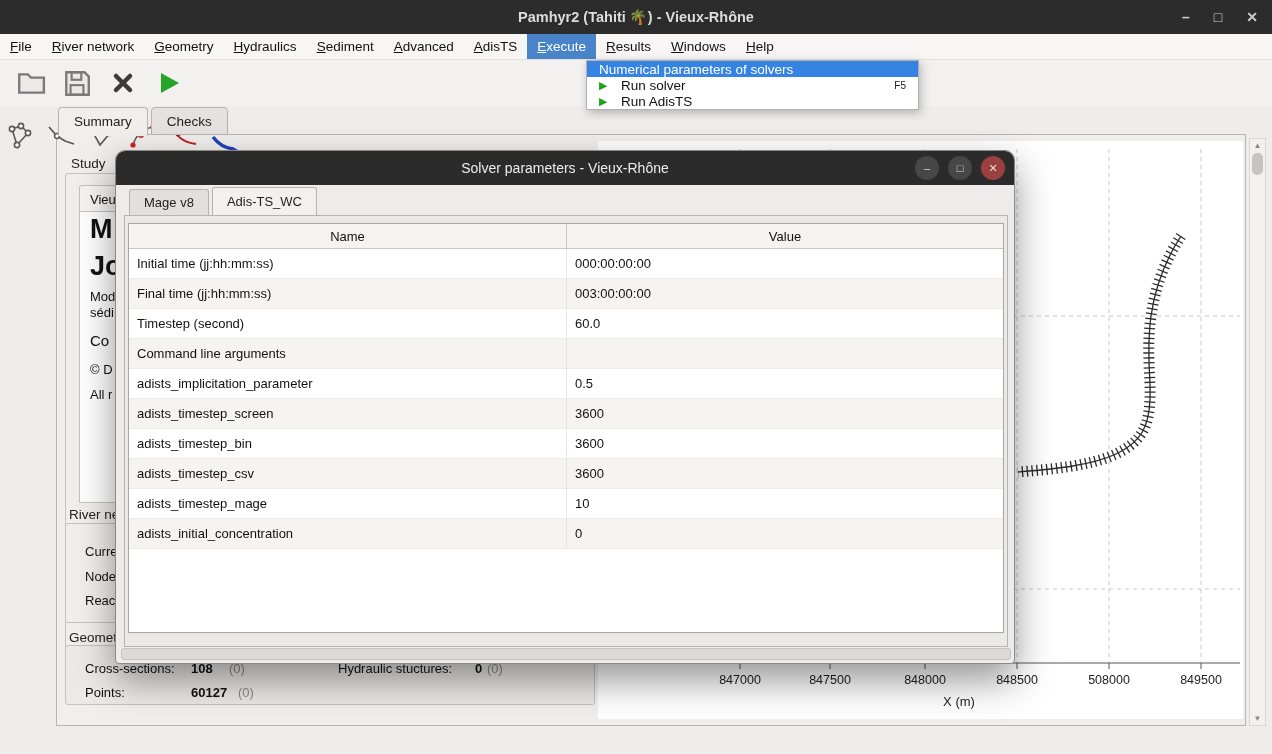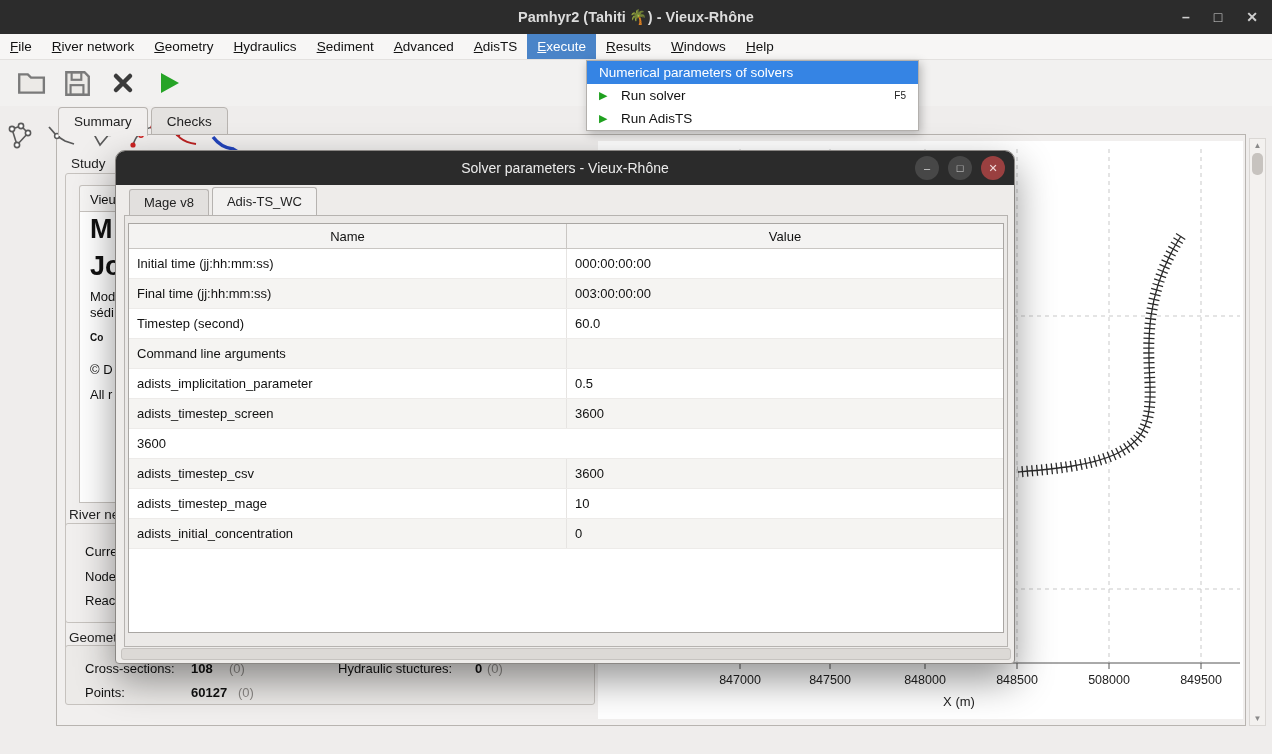--- a/index.html
+++ b/index.html
@@ -36,39 +36,39 @@
 
   
   .abs{position:absolute}
   .grp-label{font-size:13.5px;color:#222}
   .grp-box{border:1px solid #c6c2be;border-radius:3px}
   .inner-tab{background:#f6f5f4;border:1px solid #c6c2be;border-bottom:none;border-radius:3px 3px 0 0;
     height:27px;display:flex;align-items:center;padding:0 10px;white-space:nowrap;overflow:hidden;font-size:13px}
   .doc-box{background:#fff;border:1px solid #c6c2be}
   .doc-h{font-weight:700;font-size:27px;white-space:nowrap}
   .doc-t{font-size:13px;white-space:nowrap}
-  .doc-b{font-size:10px;font-weight:700;white-space:nowrap}
+  .doc-b{font-size:15px;font-weight:400;white-space:nowrap}
   .stat-label{font-size:13px;white-space:nowrap}
   .stat-val{font-size:13px;font-weight:700;white-space:nowrap}
   .stat-extra{font-size:13px;color:#8d8a87;white-space:nowrap}
 
   
   .plot{position:absolute;left:541px;top:6px;width:645px;height:578px;background:#fff}
   .tick-label{position:absolute;transform:translateX(-50%);font-size:12.5px;color:#222;top:532px}
   .xlabel{position:absolute;left:361px;top:553px;transform:translateX(-50%);font-size:13px;color:#222}
 
   
   .vscroll{position:absolute;left:1249px;top:138px;width:17px;height:588px;background:#f3f1ef;border:1px solid #dad7d4;z-index:2}
   .vscroll .arr{position:absolute;left:0;width:15px;text-align:center;font-size:8px;color:#8a8a8a}
   .vscroll .thumb{position:absolute;left:2px;top:14px;width:11px;height:22px;background:#c7c3bf;border-radius:5px}
 
   
   .dropdown{position:absolute;left:586px;top:60px;width:333px;background:#fff;border:1px solid #b3b0ad;
     box-shadow:2px 3px 9px rgba(0,0,0,.25);z-index:40}
-  .dd-item{height:23px;display:flex;align-items:center;font-size:13.5px;color:#111;padding:0 12px;gap:7px;cursor:default}
+  .dd-item{height:16px;display:flex;align-items:center;font-size:13.5px;color:#111;padding:0 12px;gap:7px;cursor:default}
   .dd-item.hl{background:#3584e4;color:#fff}
   .dd-icon{width:15px;color:#1fa11f;font-size:11px;line-height:1}
   .dd-shortcut{margin-left:auto;color:#222;font-size:10px}
 
   
   .dialog{position:absolute;left:115px;top:150px;width:900px;height:514px;z-index:30;border-radius:10px 10px 4px 4px;
     box-shadow:0 16px 38px rgba(0,0,0,.42);background:#eeecea;border:1px solid #8a8784}
   .dlg-titlebar{height:34px;background:#2b2b2b;border-radius:9px 9px 0 0;display:flex;align-items:center;justify-content:center;
     color:#ececec;font-weight:400;font-size:14px;position:relative}
   .dlg-controls{position:absolute;right:9px;top:5px;display:flex;gap:9px}
@@ -346,20 +346,21 @@
         </div>
         <div class="t-row">
           <div class="t-cell-name">adists_implicitation_parameter</div>
           <div class="t-cell-value">0.5</div>
         </div>
         <div class="t-row alt">
           <div class="t-cell-name">adists_timestep_screen</div>
           <div class="t-cell-value">3600</div>
         </div>
         <div class="t-row">
+          <div class="t-cell-name">adists_timestep_bin</div>
           <div class="t-cell-value">3600</div>
         </div>
         <div class="t-row alt">
           <div class="t-cell-name">adists_timestep_csv</div>
           <div class="t-cell-value">3600</div>
         </div>
         <div class="t-row">
           <div class="t-cell-name">adists_timestep_mage</div>
           <div class="t-cell-value">10</div>
         </div>

